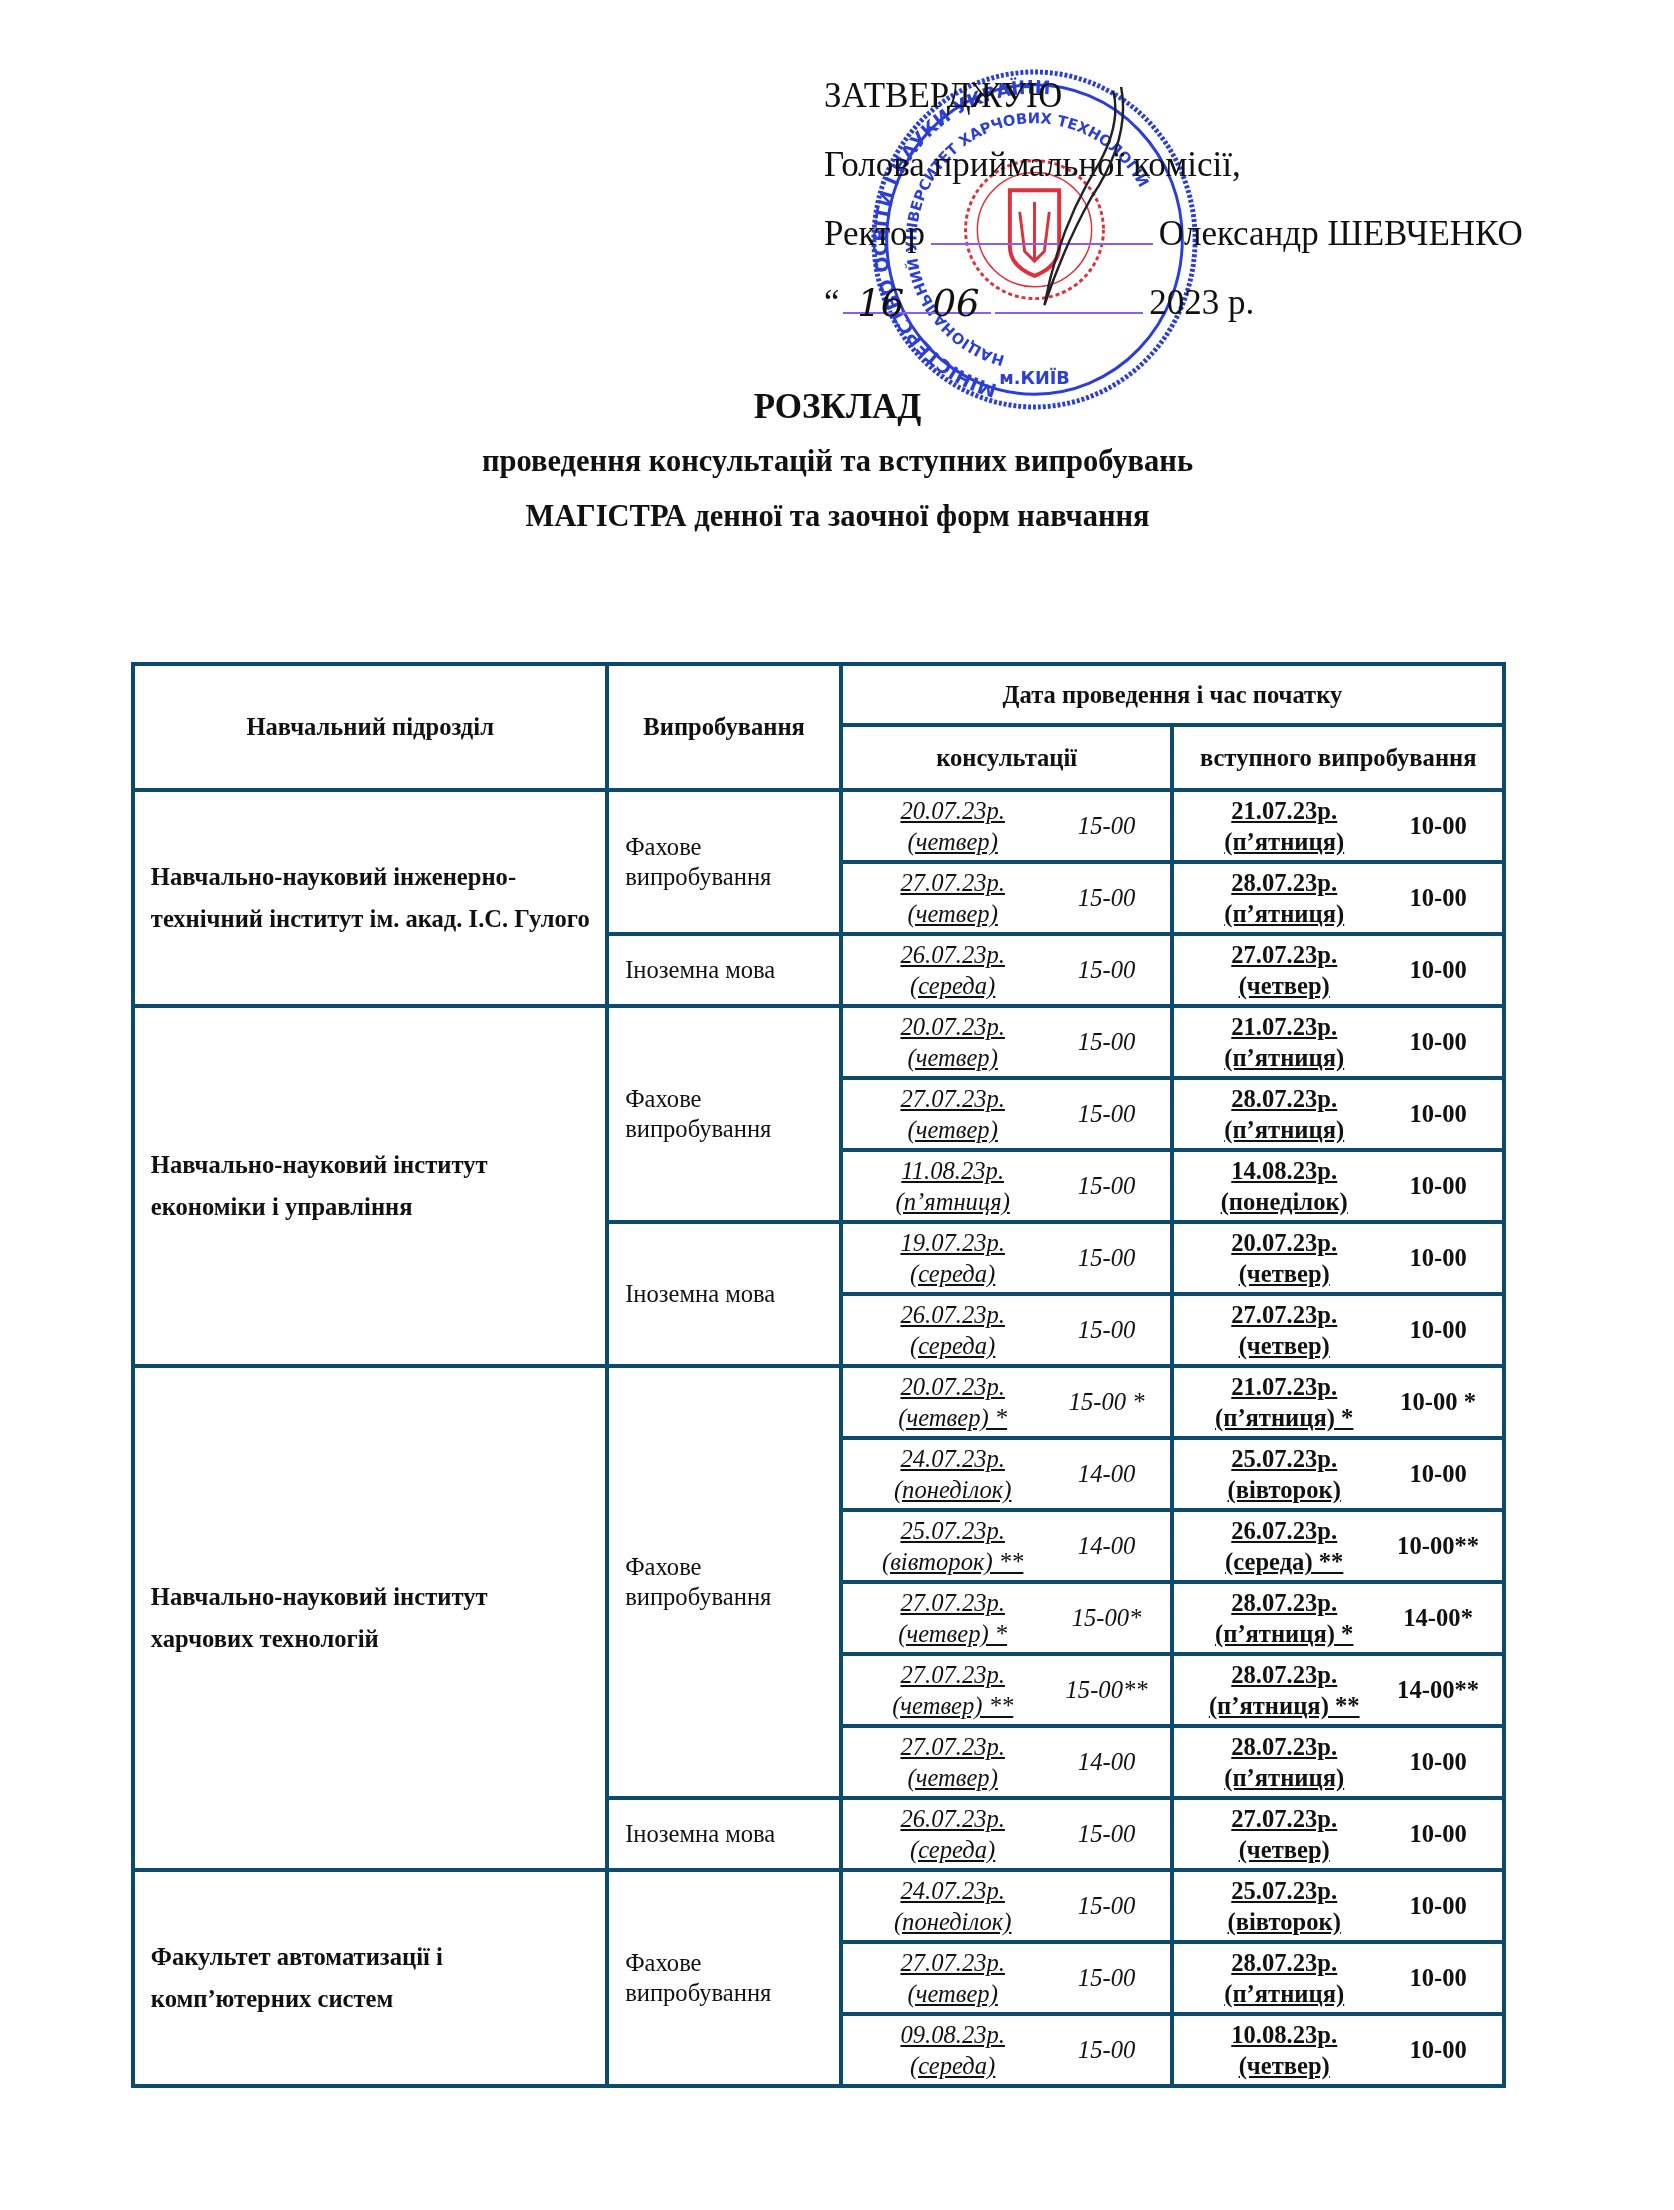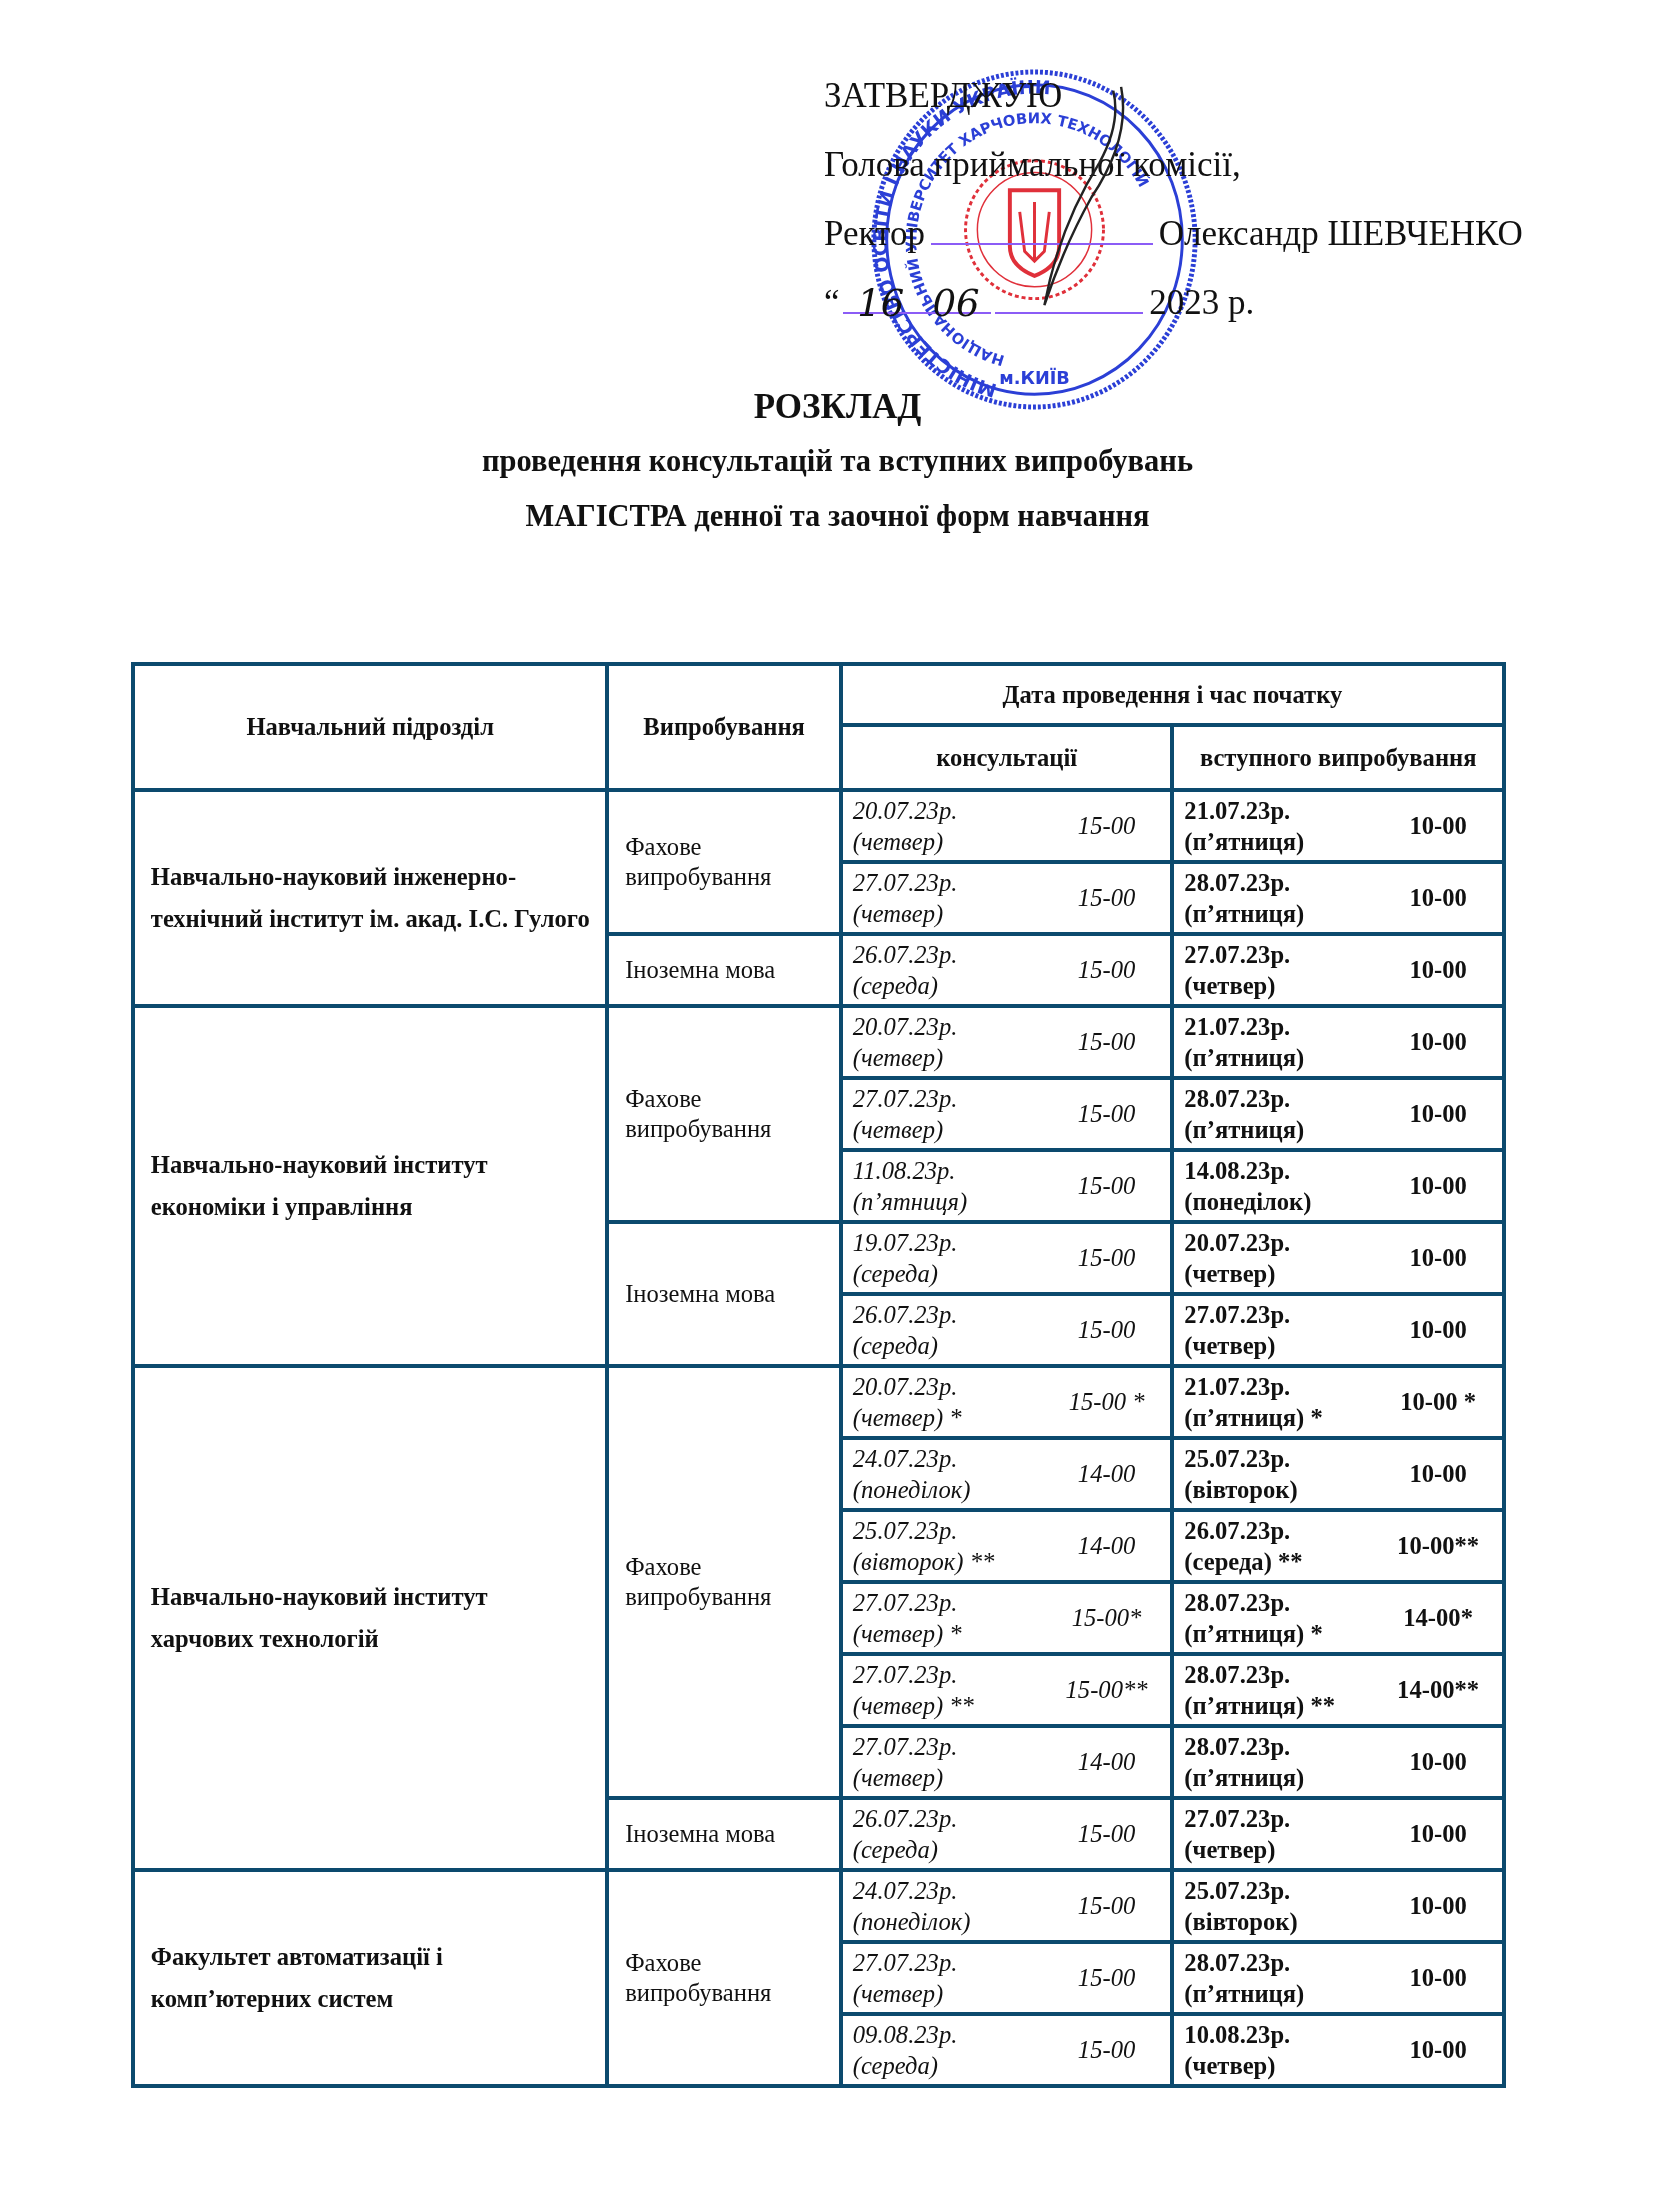--- a/index.html
+++ b/index.html
@@ -24,21 +24,21 @@
                      table-layout: fixed; font-family: "Liberation Serif", "DejaVu Serif", serif; }
     table.schedule td, table.schedule th { border: 4px solid #0c4a6e; padding: 0 9.9px; vertical-align: middle; }
     th { font-weight: bold; font-size: 24.6px; text-align: center; }
     .col-unit { width: 465px; }
     .col-test { width: 229px; }
     .col-cons { width: 325px; }
     .col-exam { width: 325px; }
     .unit-cell { font-weight: bold; font-size: 24.6px; line-height: 42px; text-align: left; padding-left: 15.8px !important; }
     .test-cell { font-weight: normal; font-size: 24.6px; line-height: 29.6px; text-align: left; padding-left: 15.8px !important; }
     .dt { display: flex; align-items: center; justify-content: space-between; }
-    .dt .date { line-height: 31.5px; font-size: 24.6px; flex: 1; }
+    .dt .date { text-align: center; line-height: 31.5px; font-size: 24.6px; flex: 1; text-decoration: underline; }
     .dt .time { font-size: 24.6px; width: 108px; text-align: center; }
     .cons .date, .cons .time { font-style: italic; }
     .exam .date, .exam .time { font-weight: bold; }
     tr.r { height: 72px; }
   </style>
 </head>
 <body>
 
 <svg class="stamp" viewBox="0 0 340 355">
   <defs>

